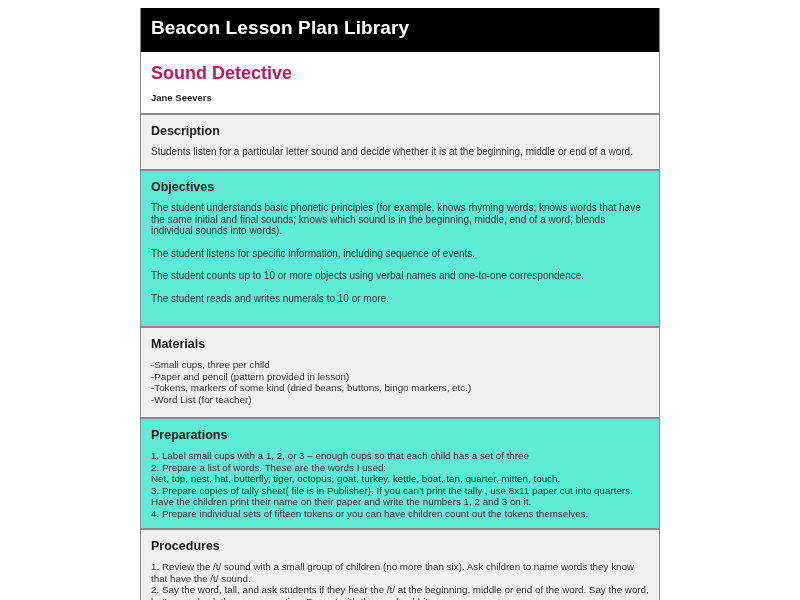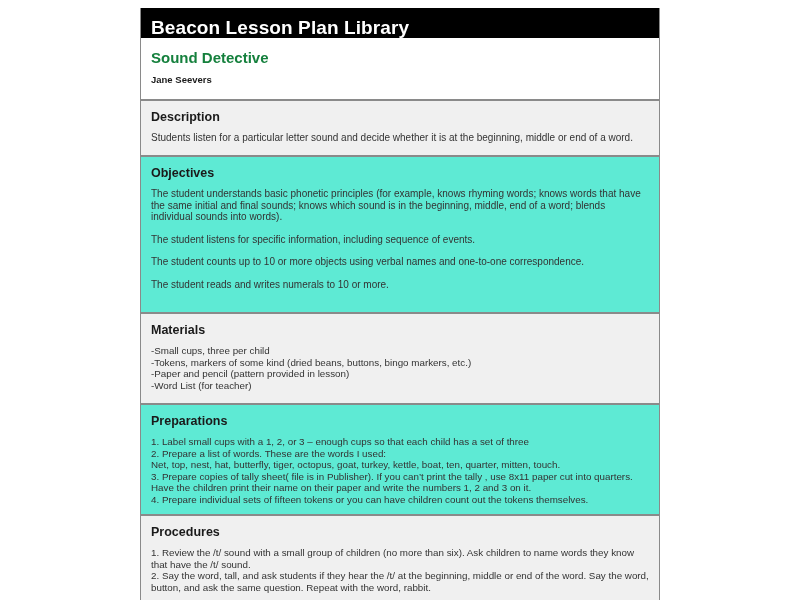--- a/index.html
+++ b/index.html
@@ -19,38 +19,38 @@
     left: 140px;
     top: 8px;
     width: 520px;
     border-left: 1px solid #8a8a8a;
     border-right: 1px solid #8a8a8a;
     box-sizing: border-box;
   }
   .banner {
     background: #000000;
     color: #ffffff;
-    height: 30px;
+    height: 44px;
     box-sizing: border-box;
     padding: 9px 10px 0 10px;
     font-size: 19px;
     font-weight: bold;
     letter-spacing: 0.1px;
   }
   .title-block {
     background: #ffffff;
     height: 63px;
     box-sizing: border-box;
     padding: 11px 10px 0 10px;
     border-bottom: 2px solid #8a8a8a;
   }
   .lesson-title {
-    font-size: 15px;
+    font-size: 18px;
     font-weight: bold;
-    color: #15803d;
+    color: #be185d;
     margin: 0;
   }
   .author {
     font-size: 9.5px;
     font-weight: bold;
     color: #1a1a1a;
     margin-top: 8px;
   }
   .section {
     box-sizing: border-box;
@@ -113,22 +113,22 @@
     <p class="para">The student understands basic phonetic principles (for example, knows rhyming words; knows words that have the same initial and final sounds; knows which sound is in the beginning, middle, end of a word; blends individual sounds into words).</p>
     <p class="para">The student listens for specific information, including sequence of events.</p>
     <p class="para">The student counts up to 10 or more objects using verbal names and one-to-one correspondence.</p>
     <p class="para">The student reads and writes numerals to 10 or more.</p>
   </div>
 
   <div class="section gray" id="sec-materials">
     <div class="section-heading">Materials</div>
     <div class="lines">
       <div class="line">-Small cups, three per child</div>
+      <div class="line">-Paper and pencil (pattern provided in lesson)</div>
       <div class="line">-Tokens, markers of some kind (dried beans, buttons, bingo markers, etc.)</div>
-      <div class="line">-Paper and pencil (pattern provided in lesson)</div>
       <div class="line">-Word List (for teacher)</div>
     </div>
   </div>
 
   <div class="section white" id="sec-preparations">
     <div class="section-heading">Preparations</div>
     <div class="lines">
       <div class="line">1. Label small cups with a 1, 2, or 3 – enough cups so that each child has a set of three</div>
       <div class="line">2. Prepare a list of words. These are the words I used:</div>
       <div class="line">Net, top, nest, hat, butterfly, tiger, octopus, goat, turkey, kettle, boat, ten, quarter, mitten, touch.</div>

